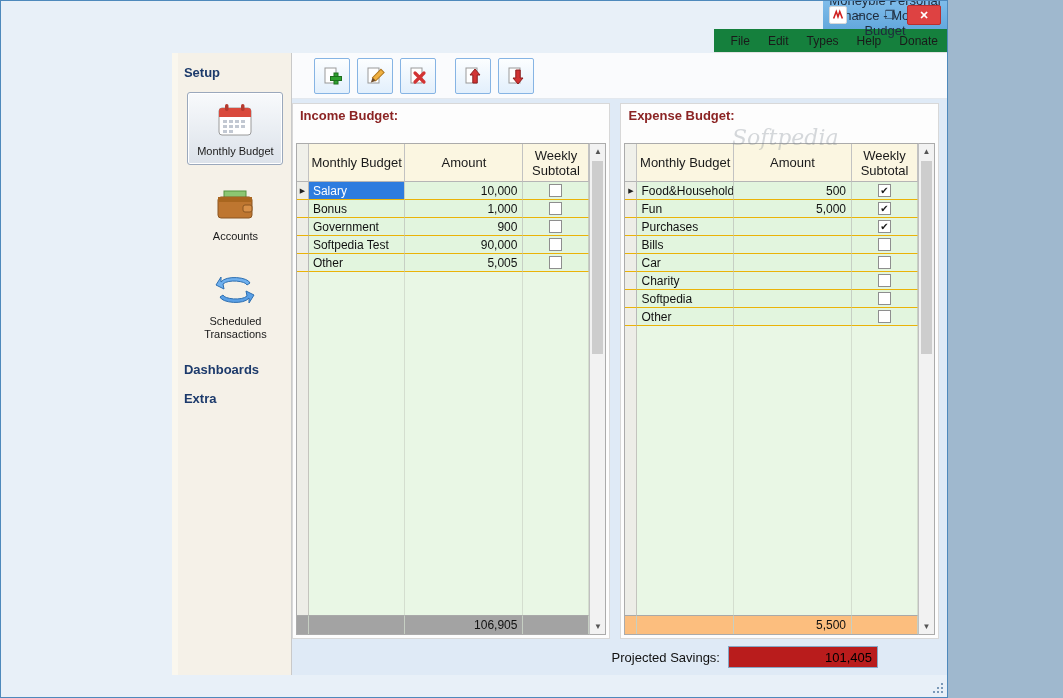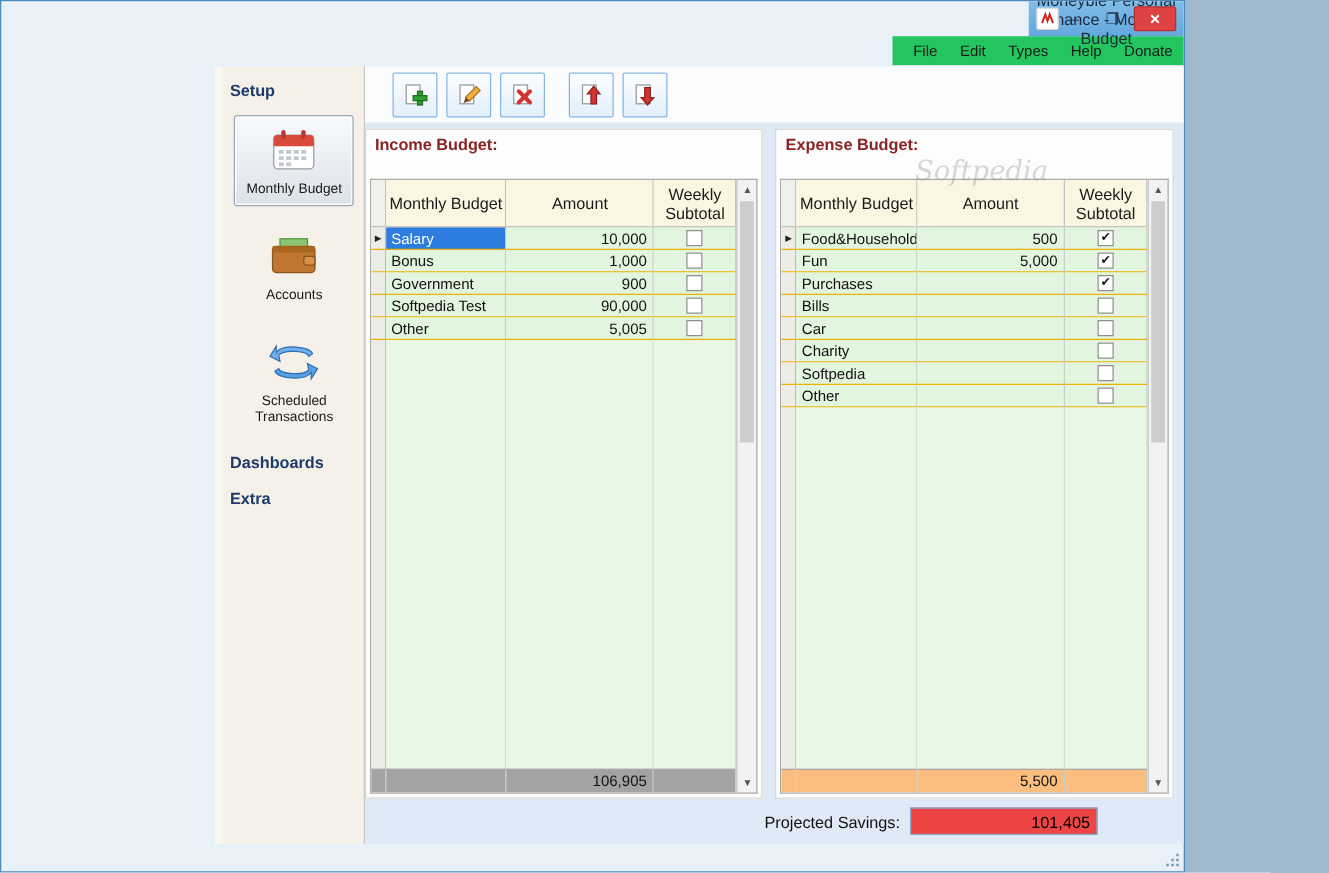--- a/index.html
+++ b/index.html
@@ -13,21 +13,21 @@
   .app-icon { width:18px; height:18px; background:#fff; border:1px solid #D8D8D8; border-radius:2px;
               display:flex; align-items:center; justify-content:center; z-index:2; }
   .title { position:absolute; left:0; right:0; text-align:center; font-size:13px; color:#1E2B3C; }
   .win-controls { margin-left:auto; display:flex; align-items:center; gap:4px; z-index:2; }
   .win-btn { width:26px; height:20px; display:flex; align-items:center; justify-content:center;
              font-size:12px; color:#24364A; cursor:default; }
   .win-btn.close { width:34px; background:#DE4242; border:1px solid #B92F2F; border-radius:2px;
                    color:#fff; font-size:11px; font-weight:bold; }
 
   
-  .menubar { height:24px; background:#22c55e; border-bottom:1px solid #E2E2E2;
+  .menubar { height:24px; background:#15803d; border-bottom:1px solid #E2E2E2;
              display:flex; align-items:center; padding-left:8px; flex:0 0 auto; }
   .menu-item { padding:0 9px; font-size:12px; color:#1A1A1A; line-height:24px; }
 
   
   .content { flex:1; display:flex; min-height:0; }
   .sidebar { width:120px; flex:0 0 auto; background:#F5F1E8; border-right:1px solid #C9C9C9;
              padding:8px 4px 0 12px; position:relative; }
   .sidebar::before { content:""; position:absolute; left:0; top:0; bottom:0; width:6px; background:#FAF7EE; }
   .side-header { font-weight:bold; color:#1C3A6B; font-size:13px; margin:4px 0 12px 0; }
   .side-header.gap { margin-top:14px; }
@@ -90,21 +90,21 @@
   .sb-btn { height:15px; display:flex; align-items:center; justify-content:center; color:#555; font-size:8px; }
   .sb-up::before { content:"▲"; }
   .sb-down::before { content:"▼"; }
   .sb-track { flex:1; position:relative; }
   .sb-thumb { position:absolute; left:2px; right:2px; top:2px; height:42%; background:#CDCDCD; }
 
   
   .savings-bar { height:36px; display:flex; align-items:center; justify-content:flex-end;
                  gap:8px; padding-right:69px; flex:0 0 auto; }
   .savings-label { font-size:13px; color:#111; }
-  .savings-input { width:150px; height:22px; border:1px solid #86A7C5; background:#ef4444;
+  .savings-input { width:150px; height:22px; border:1px solid #86A7C5; background:#b91c1c;
                    text-align:right; font-size:13px; padding:0 5px; font-family:"Liberation Sans",sans-serif; }
 
   
   .statusbar { height:22px; background:linear-gradient(#C6DAEE,#A9C6E0); border-top:1px solid #8FB2D2;
                position:relative; flex:0 0 auto; }
   .grip { position:absolute; right:4px; bottom:4px; width:2px; height:2px; background:#7A99B8;
           box-shadow:-4px 0 0 #7A99B8, -8px 0 0 #7A99B8, 0 -4px 0 #7A99B8, -4px -4px 0 #7A99B8, 0 -8px 0 #7A99B8; }
 
   .watermark { position:absolute; top:72px; left:440px; font-family:"DejaVu Serif", serif;
                font-style:italic; font-size:22px; color:rgba(120,130,140,0.30); pointer-events:none; z-index:5; }

